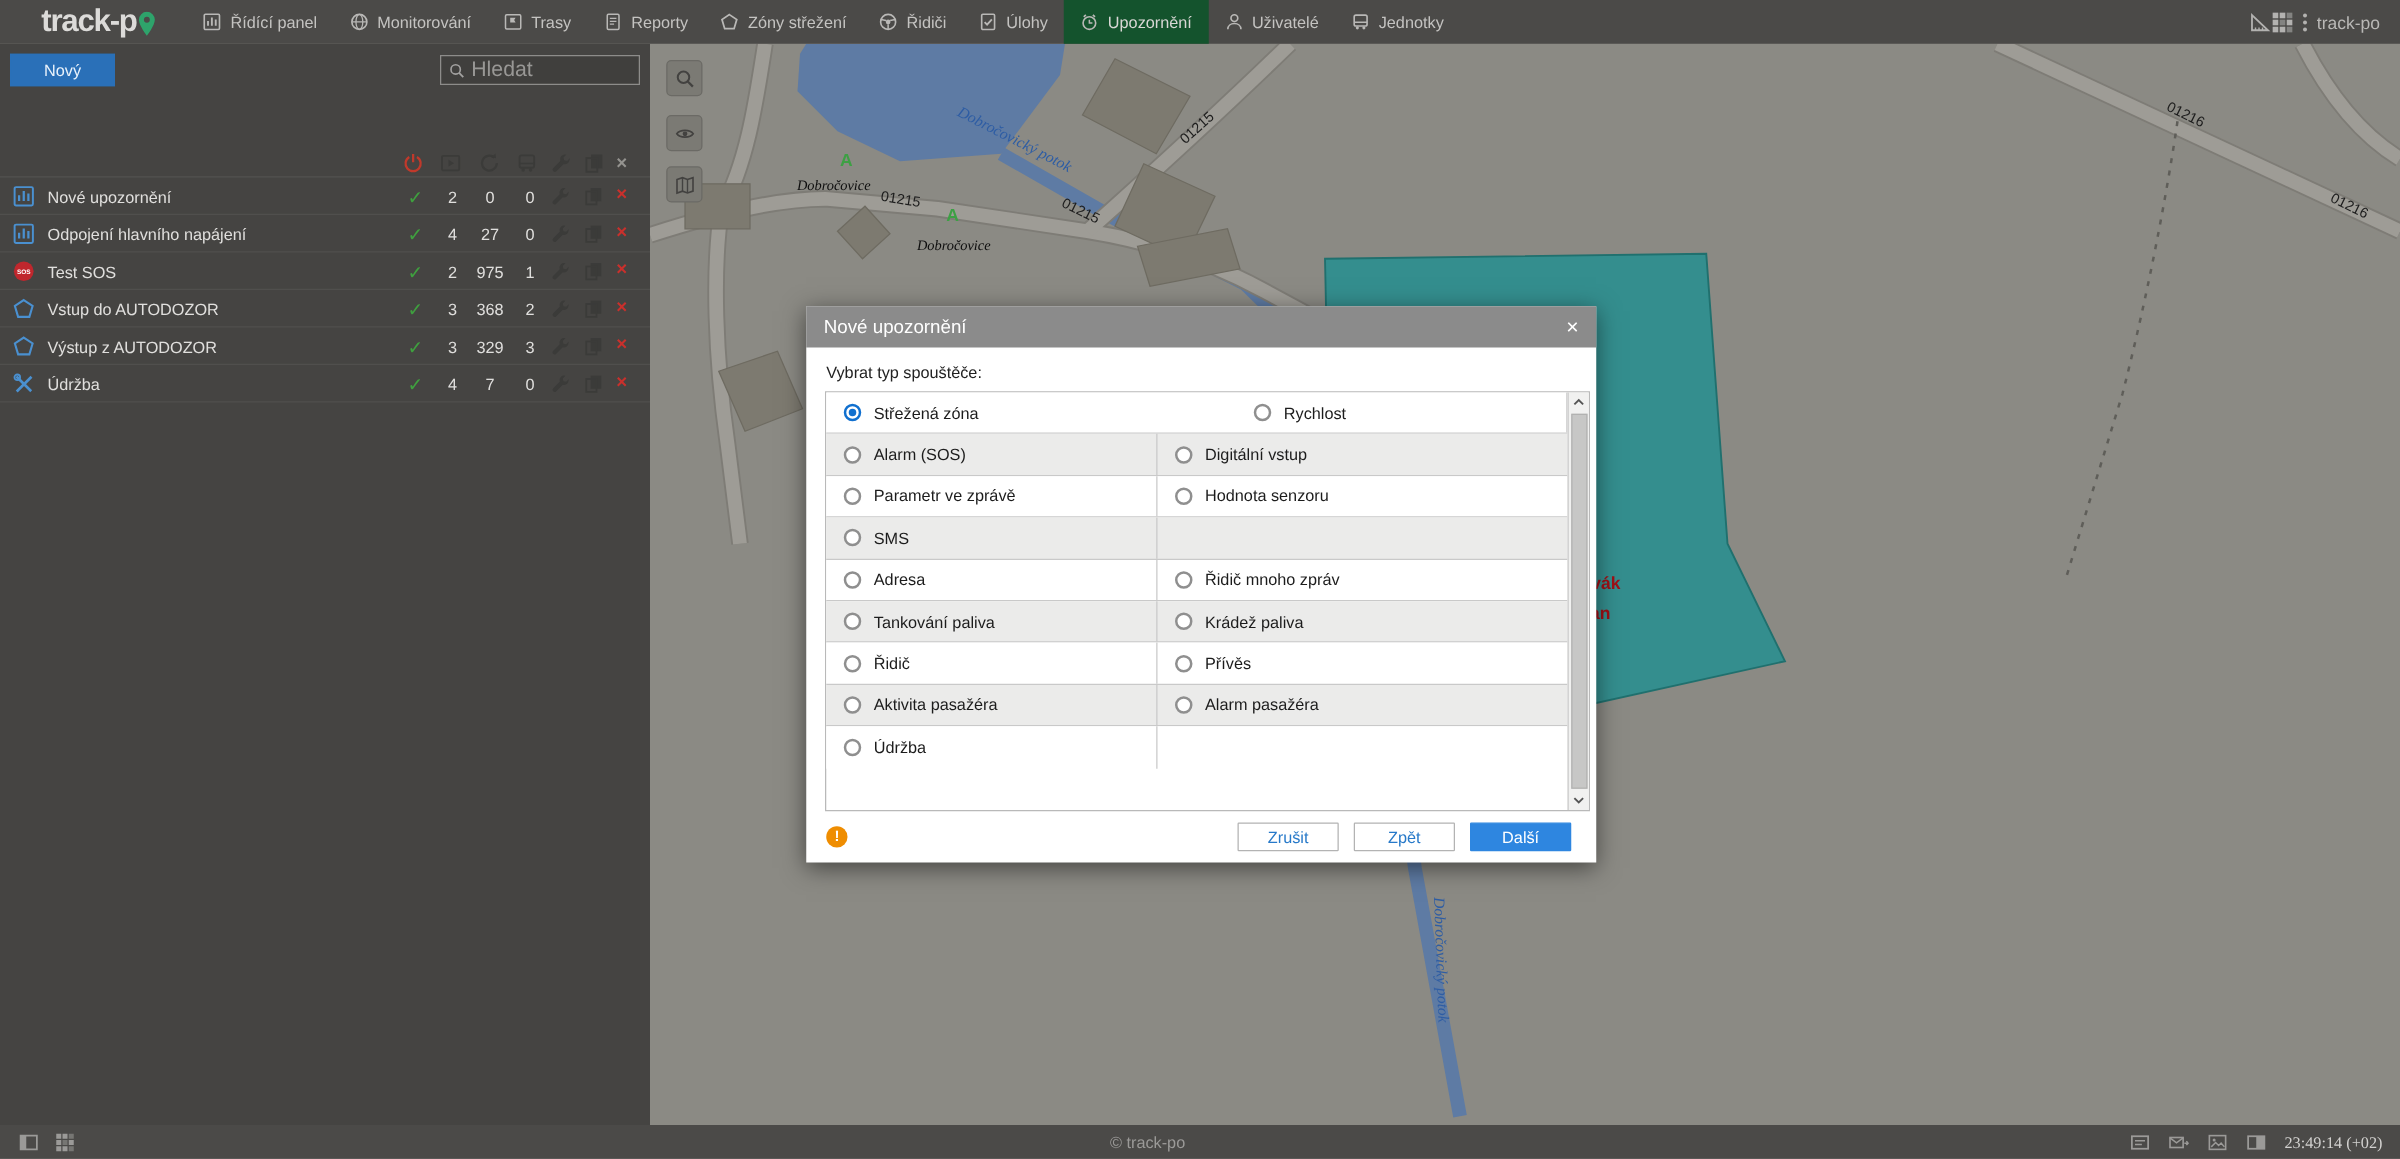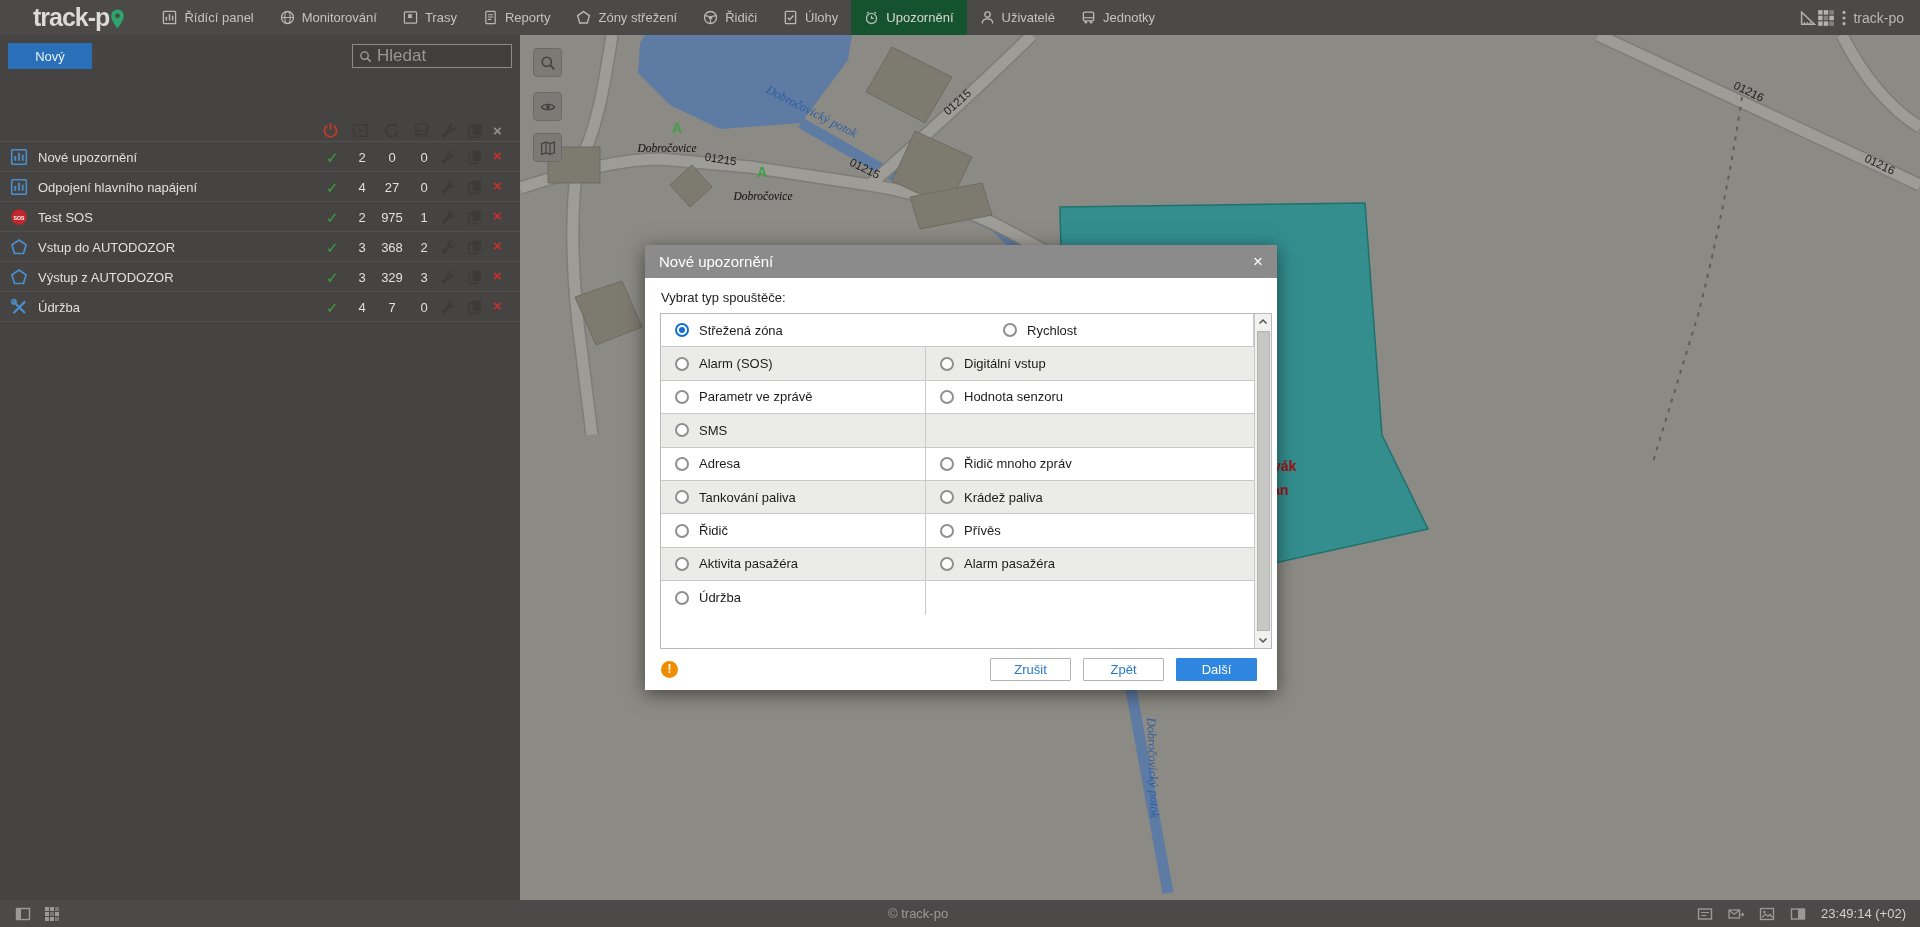--- a/index.html
+++ b/index.html
@@ -95,21 +95,21 @@
   .mbn.first { margin-left:auto; }
   .mbn + .mbn { margin-left:12px; }
   .mbn.primary { background:#2e86e0; border-color:#2e86e0; color:#fff; }
 
   
   .statusbar { position:absolute; top:900px; left:0; width:1920px; height:27px;
     background:#4b4a48; display:flex; align-items:center; z-index:50; color:#9b9a98; }
   .statusbar svg { width:16px; height:16px; }
   .st-left { display:flex; gap:13px; margin-left:15px; }
   .st-copy { position:absolute; left:888px; font-size:13px; color:#9b9a98; }
-  .st-right { margin-left:auto; display:flex; align-items:flex-start; gap:15px; margin-right:14px; }
+  .st-right { margin-left:auto; display:flex; align-items:flex-start; gap:15px; margin-right:14px;font-family:Liberation Serif, serif; }
   .st-time { font-size:13px; color:#d2d1cf; }
 
   svg.def { position:absolute; width:0; height:0; }
 </style>
 </head>
 <body>
 
 <svg class="def" xmlns="http://www.w3.org/2000/svg">
   <defs>
     <symbol id="s-chart" viewBox="0 0 16 16">

